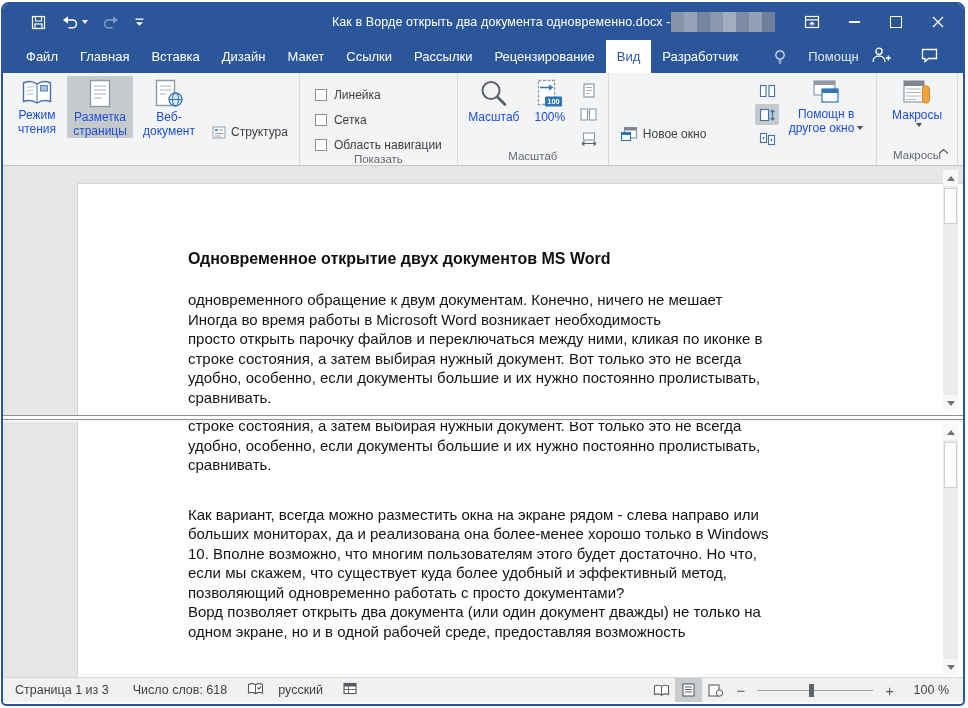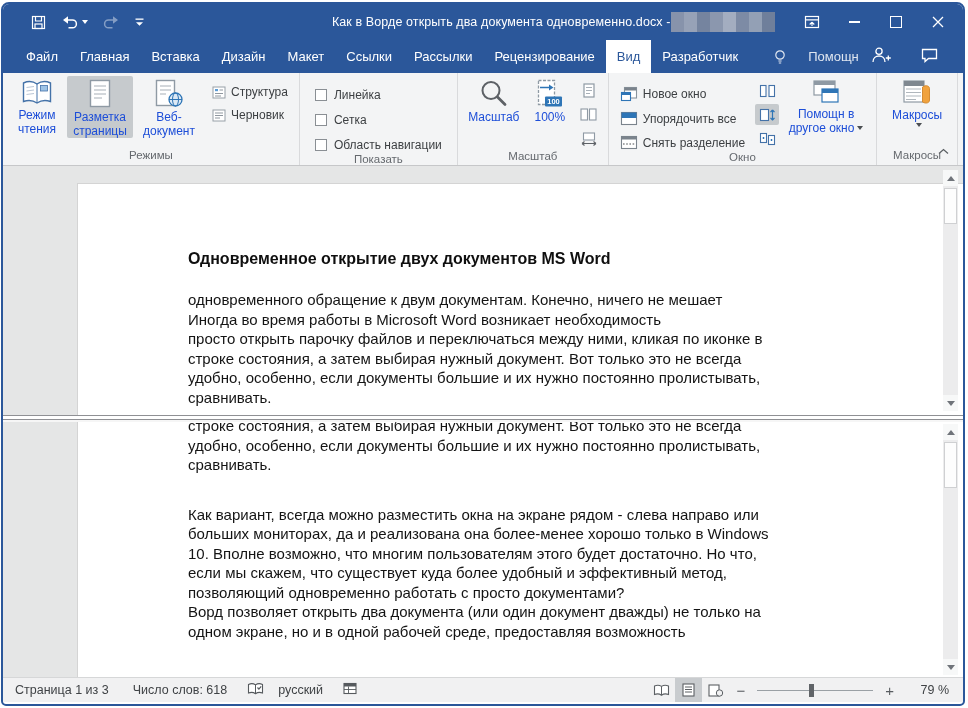--- a/index.html
+++ b/index.html
@@ -30,21 +30,21 @@
   .ribbon{height:93px;background:#f3f4f5;border-bottom:1px solid #c6c7c9;display:flex;
           position:relative;box-sizing:border-box;}
   .rg{display:flex;flex-direction:column;border-right:1px solid #d9dadc;box-sizing:border-box;}
   .rgc{flex:1;display:flex;align-items:flex-start;padding:3px 5px 0 5px;}
   .rgl{height:17px;line-height:15px;text-align:center;font-size:11.5px;color:#65696e;}
   .bb{display:flex;flex-direction:column;align-items:center;text-align:center;padding:3px 3px 0 3px;
       margin:0 1px;border-radius:2px;}
   .bb .bl,.blw{font-size:12px;line-height:13.5px;color:#1d4ed8;margin-top:3px;}
   .bb.sel{background:#c6cacd;}
   .scol{display:flex;flex-direction:column;gap:9px;padding:9px 6px 0 8px;}
-  .srow{display:flex;align-items:center;gap:5px;font-size:12px;color:#3c3f42;white-space:nowrap;}
+  .srow{display:flex;align-items:center;gap:5px;font-size:12px;color:#3c3f42;white-space:nowrap;margin-top:40px;}
   .cbcol{display:flex;flex-direction:column;gap:11px;padding:12px 10px 0 10px;}
   .cbrow{display:flex;align-items:center;gap:7px;font-size:12px;color:#3c3f42;white-space:nowrap;}
   .cb{width:12px;height:12px;background:#fff;border:1px solid #8a8f94;box-sizing:border-box;}
   .wrows{display:flex;flex-direction:column;gap:9px;padding:10px 4px 0 6px;}
   .icol{display:flex;flex-direction:column;gap:3px;padding:4px 2px 0 2px;}
   .ibtn{width:24px;height:21px;display:flex;align-items:center;justify-content:center;border-radius:2px;}
   .ibtn.sel{background:#c6cacd;}
   .car{width:0;height:0;border-left:3.5px solid transparent;border-right:3.5px solid transparent;
        border-top:4px solid #4a4e52;display:inline-block;vertical-align:middle;margin-left:3px;}
   .car.w{border-top-color:#fff;margin-left:1px;}
@@ -539,17 +539,17 @@
         <svg width="16" height="13" viewBox="0 0 16 13">
           <rect x="1" y="1" width="10" height="11" fill="#fff" stroke="#5c6064" stroke-width="1.1"></rect>
           <circle cx="11.5" cy="9" r="3.2" fill="#f1f1f2" stroke="#5c6064" stroke-width="1"></circle>
         </svg>
       </span>
       <span class="zbtn">−</span>
       <span class="ztrack">
         <span class="zthumb"></span>
       </span>
       <span class="zbtn">+</span>
-      <span class="zlevel">79 %</span>
+      <span class="zlevel">100 %</span>
     </div>
   </div>
 
 </div>
 
 </body></html>

